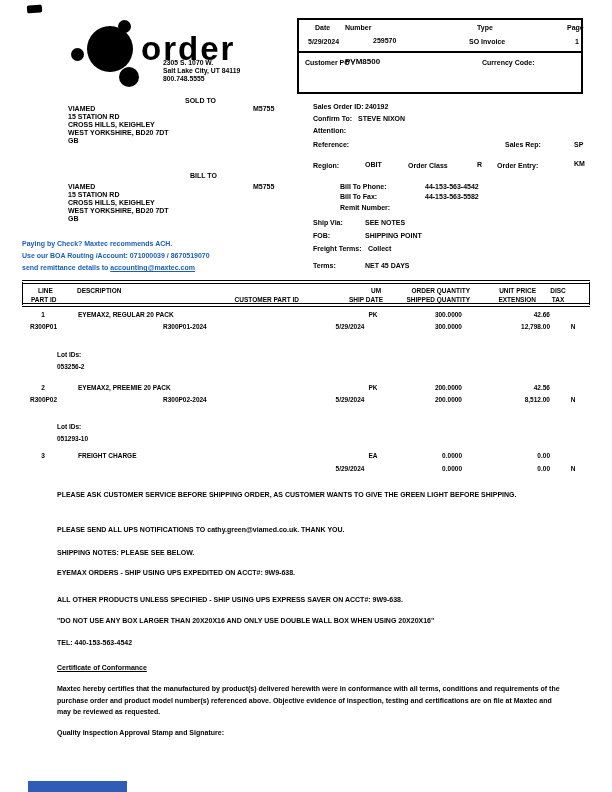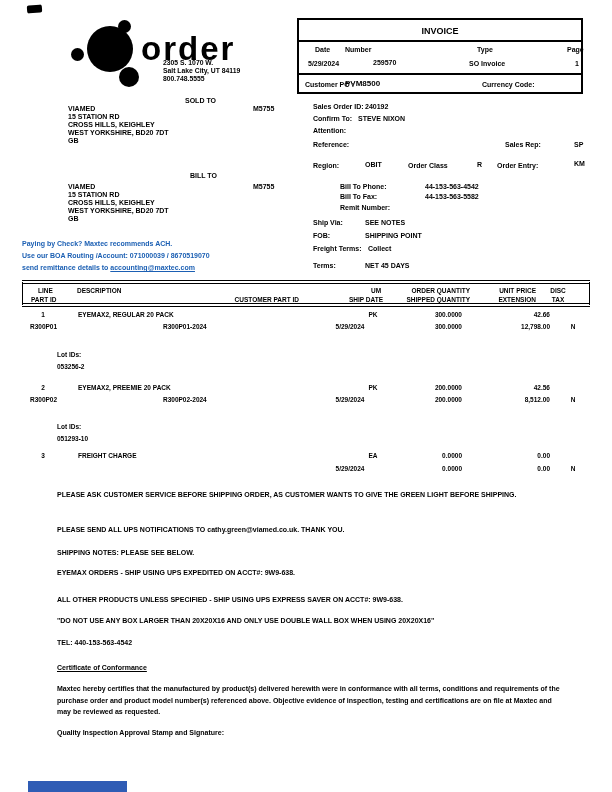--- a/index.html
+++ b/index.html
@@ -47,21 +47,20 @@
     <div class="dot" style="left:119px;top:67px;width:20px;height:20px;"></div>
     <div class="wordmark">order</div>
     <div class="logo-addr">
       <div>2305 S. 1070 W.</div>
       <div>Salt Lake City, UT 84119</div>
       <div>800.748.5555</div>
     </div>
   </div>
 
   <div class="invbox">
-    <div class="row1">INVOICE</div>
     <div class="row2">
       <span class="abs t7" style="left:16px;top:4px;">Date</span>
       <span class="abs t7" style="left:46px;top:4px;">Number</span>
       <span class="abs t7" style="left:178px;top:4px;">Type</span>
       <span class="abs t7" style="left:268px;top:4px;">Page</span>
       <span class="abs t7" style="left:9px;top:18px;">5/29/2024</span>
       <span class="abs t7" style="left:74px;top:17px;">259570</span>
       <span class="abs t7" style="left:170px;top:18px;">SO Invoice</span>
       <span class="abs t7" style="left:276px;top:18px;">1</span>
     </div>

